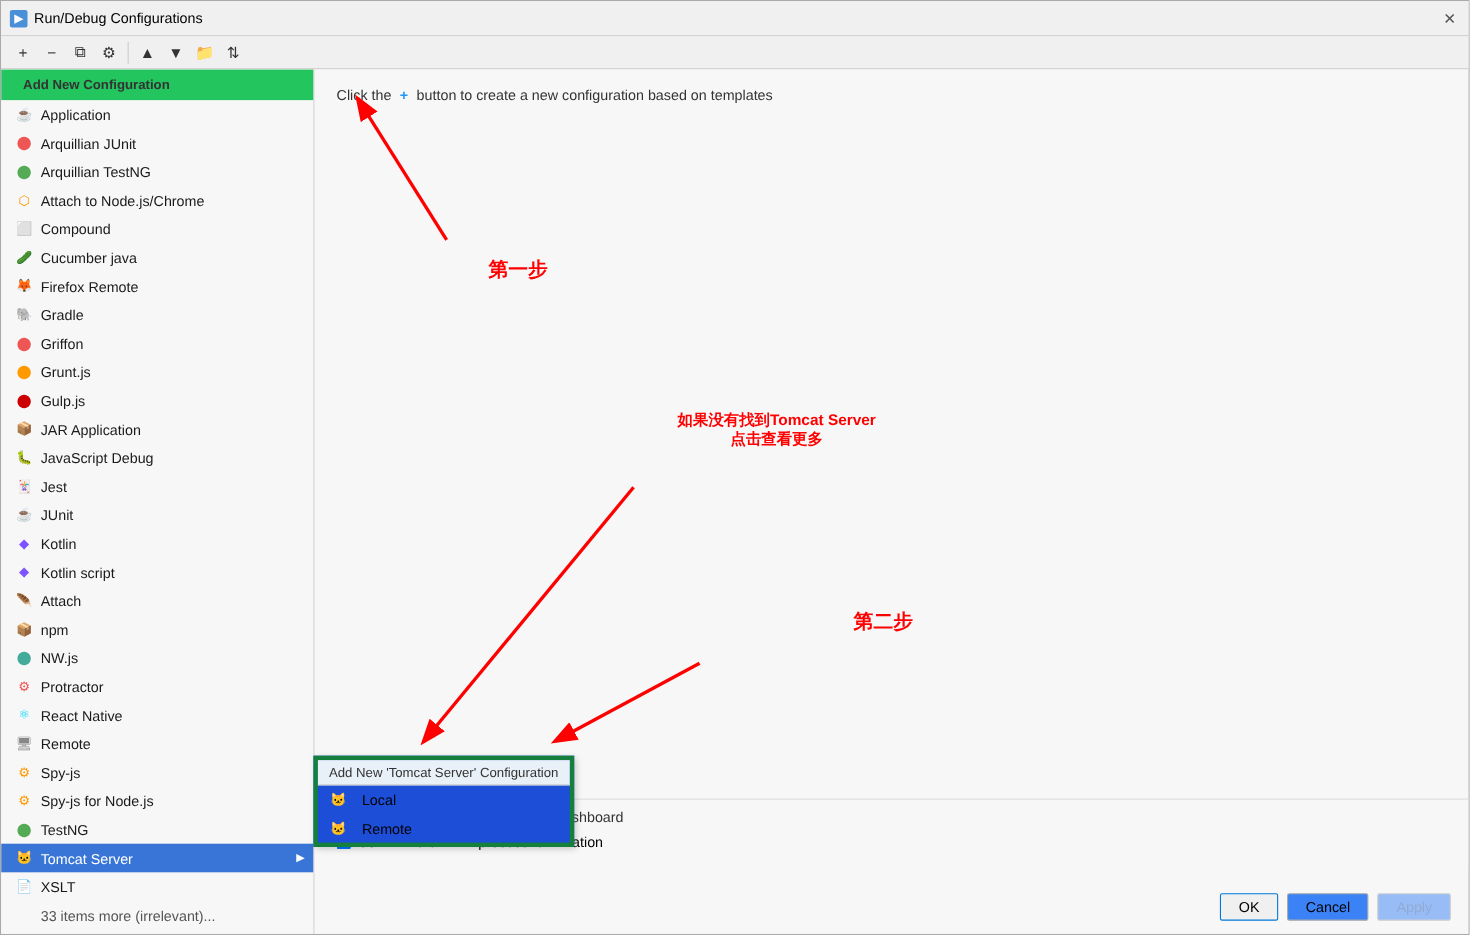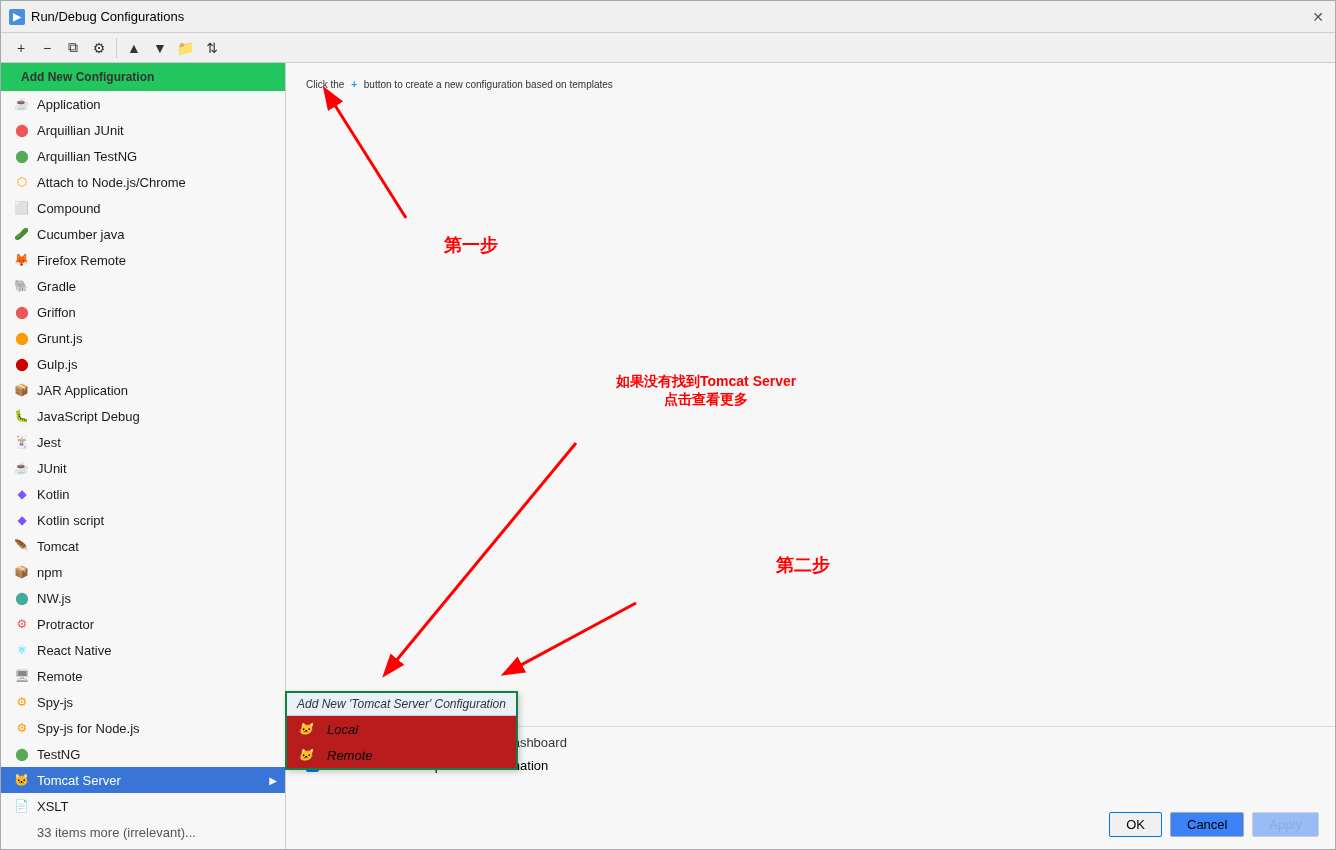--- a/index.html
+++ b/index.html
@@ -121,21 +121,21 @@
     }
     .right-panel {
       flex: 1;
       background: #f7f7f7;
       padding: 16px 20px;
       position: relative;
       overflow: hidden;
     }
     .hint-text {
       color: #333;
-      font-size: 10px;
+      font-size: 13px;
       margin-bottom: 12px;
     }
     .bottom-section {
       position: absolute;
       bottom: 60px;
       left: 0;
       right: 0;
       padding: 8px 20px;
       border-top: 1px solid #ddd;
       background: #f7f7f7;
@@ -187,25 +187,24 @@
     .btn:disabled { opacity: 0.5; cursor: default; }
 
     
     .submenu-container {
       position: absolute;
       left: 285px;
       bottom: 80px;
       z-index: 100;
     }
     .context-menu {
-      background: #b91c1c;
-      border: 2px solid #15803d;
+      background: #1d4ed8;
+      border: 4px solid #15803d;
       box-shadow: 2px 2px 6px rgba(0,0,0,0.2);
       min-width: 200px;
-      font-style: italic;
     }
     .context-menu-header {
       background: #e8f0f8;
       padding: 4px 10px;
       font-size: 12px;
       color: #333;
       border-bottom: 1px solid #ccc;
     }
     .context-menu-item {
       display: flex;
@@ -343,21 +342,21 @@
       <div class="left-panel-item">
         <div class="item-icon" style="color:#7f52ff;">◆</div>
         <span class="item-label">Kotlin</span>
       </div>
       <div class="left-panel-item">
         <div class="item-icon" style="color:#7f52ff;">◆</div>
         <span class="item-label">Kotlin script</span>
       </div>
       <div class="left-panel-item">
         <div class="item-icon" style="color:#b55;">🪶</div>
-        <span class="item-label">Tomcat</span>
+        <span class="item-label">Attach</span>
       </div>
       <div class="left-panel-item">
         <div class="item-icon" style="color:#cc0000;">📦</div>
         <span class="item-label">npm</span>
       </div>
       <div class="left-panel-item">
         <div class="item-icon" style="color:#4a9;">⬤</div>
         <span class="item-label">NW.js</span>
       </div>
       <div class="left-panel-item">

